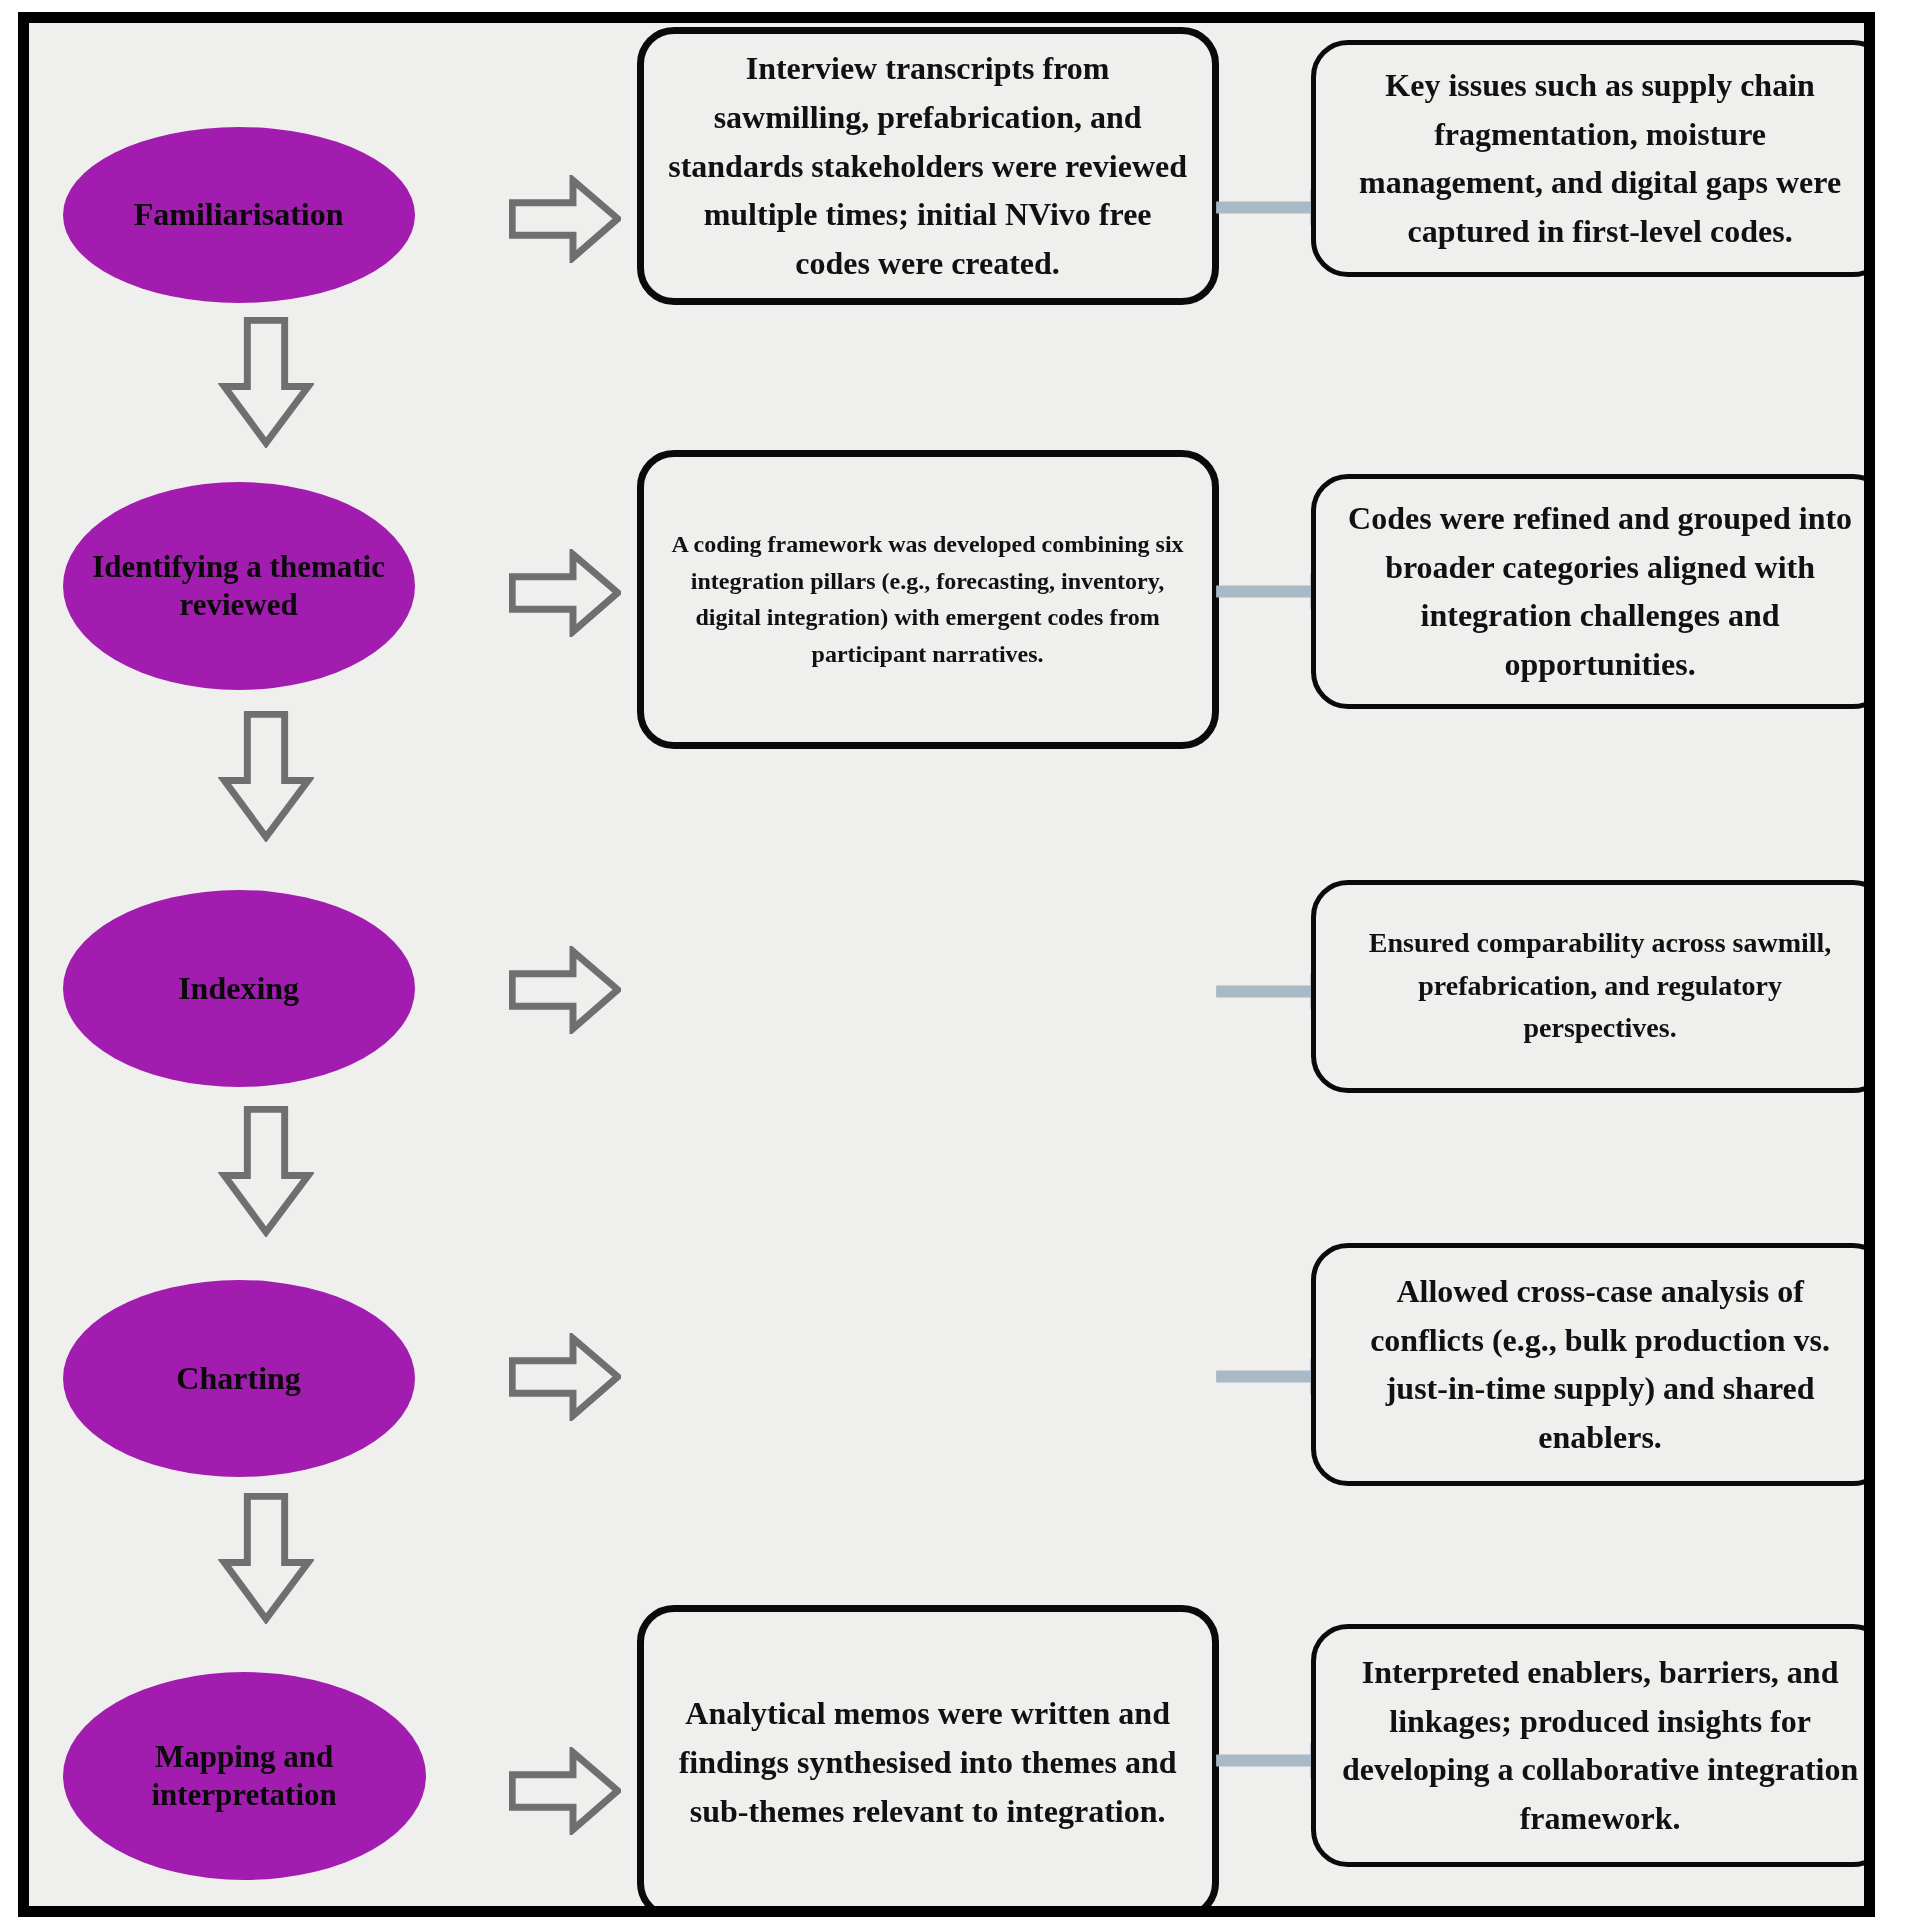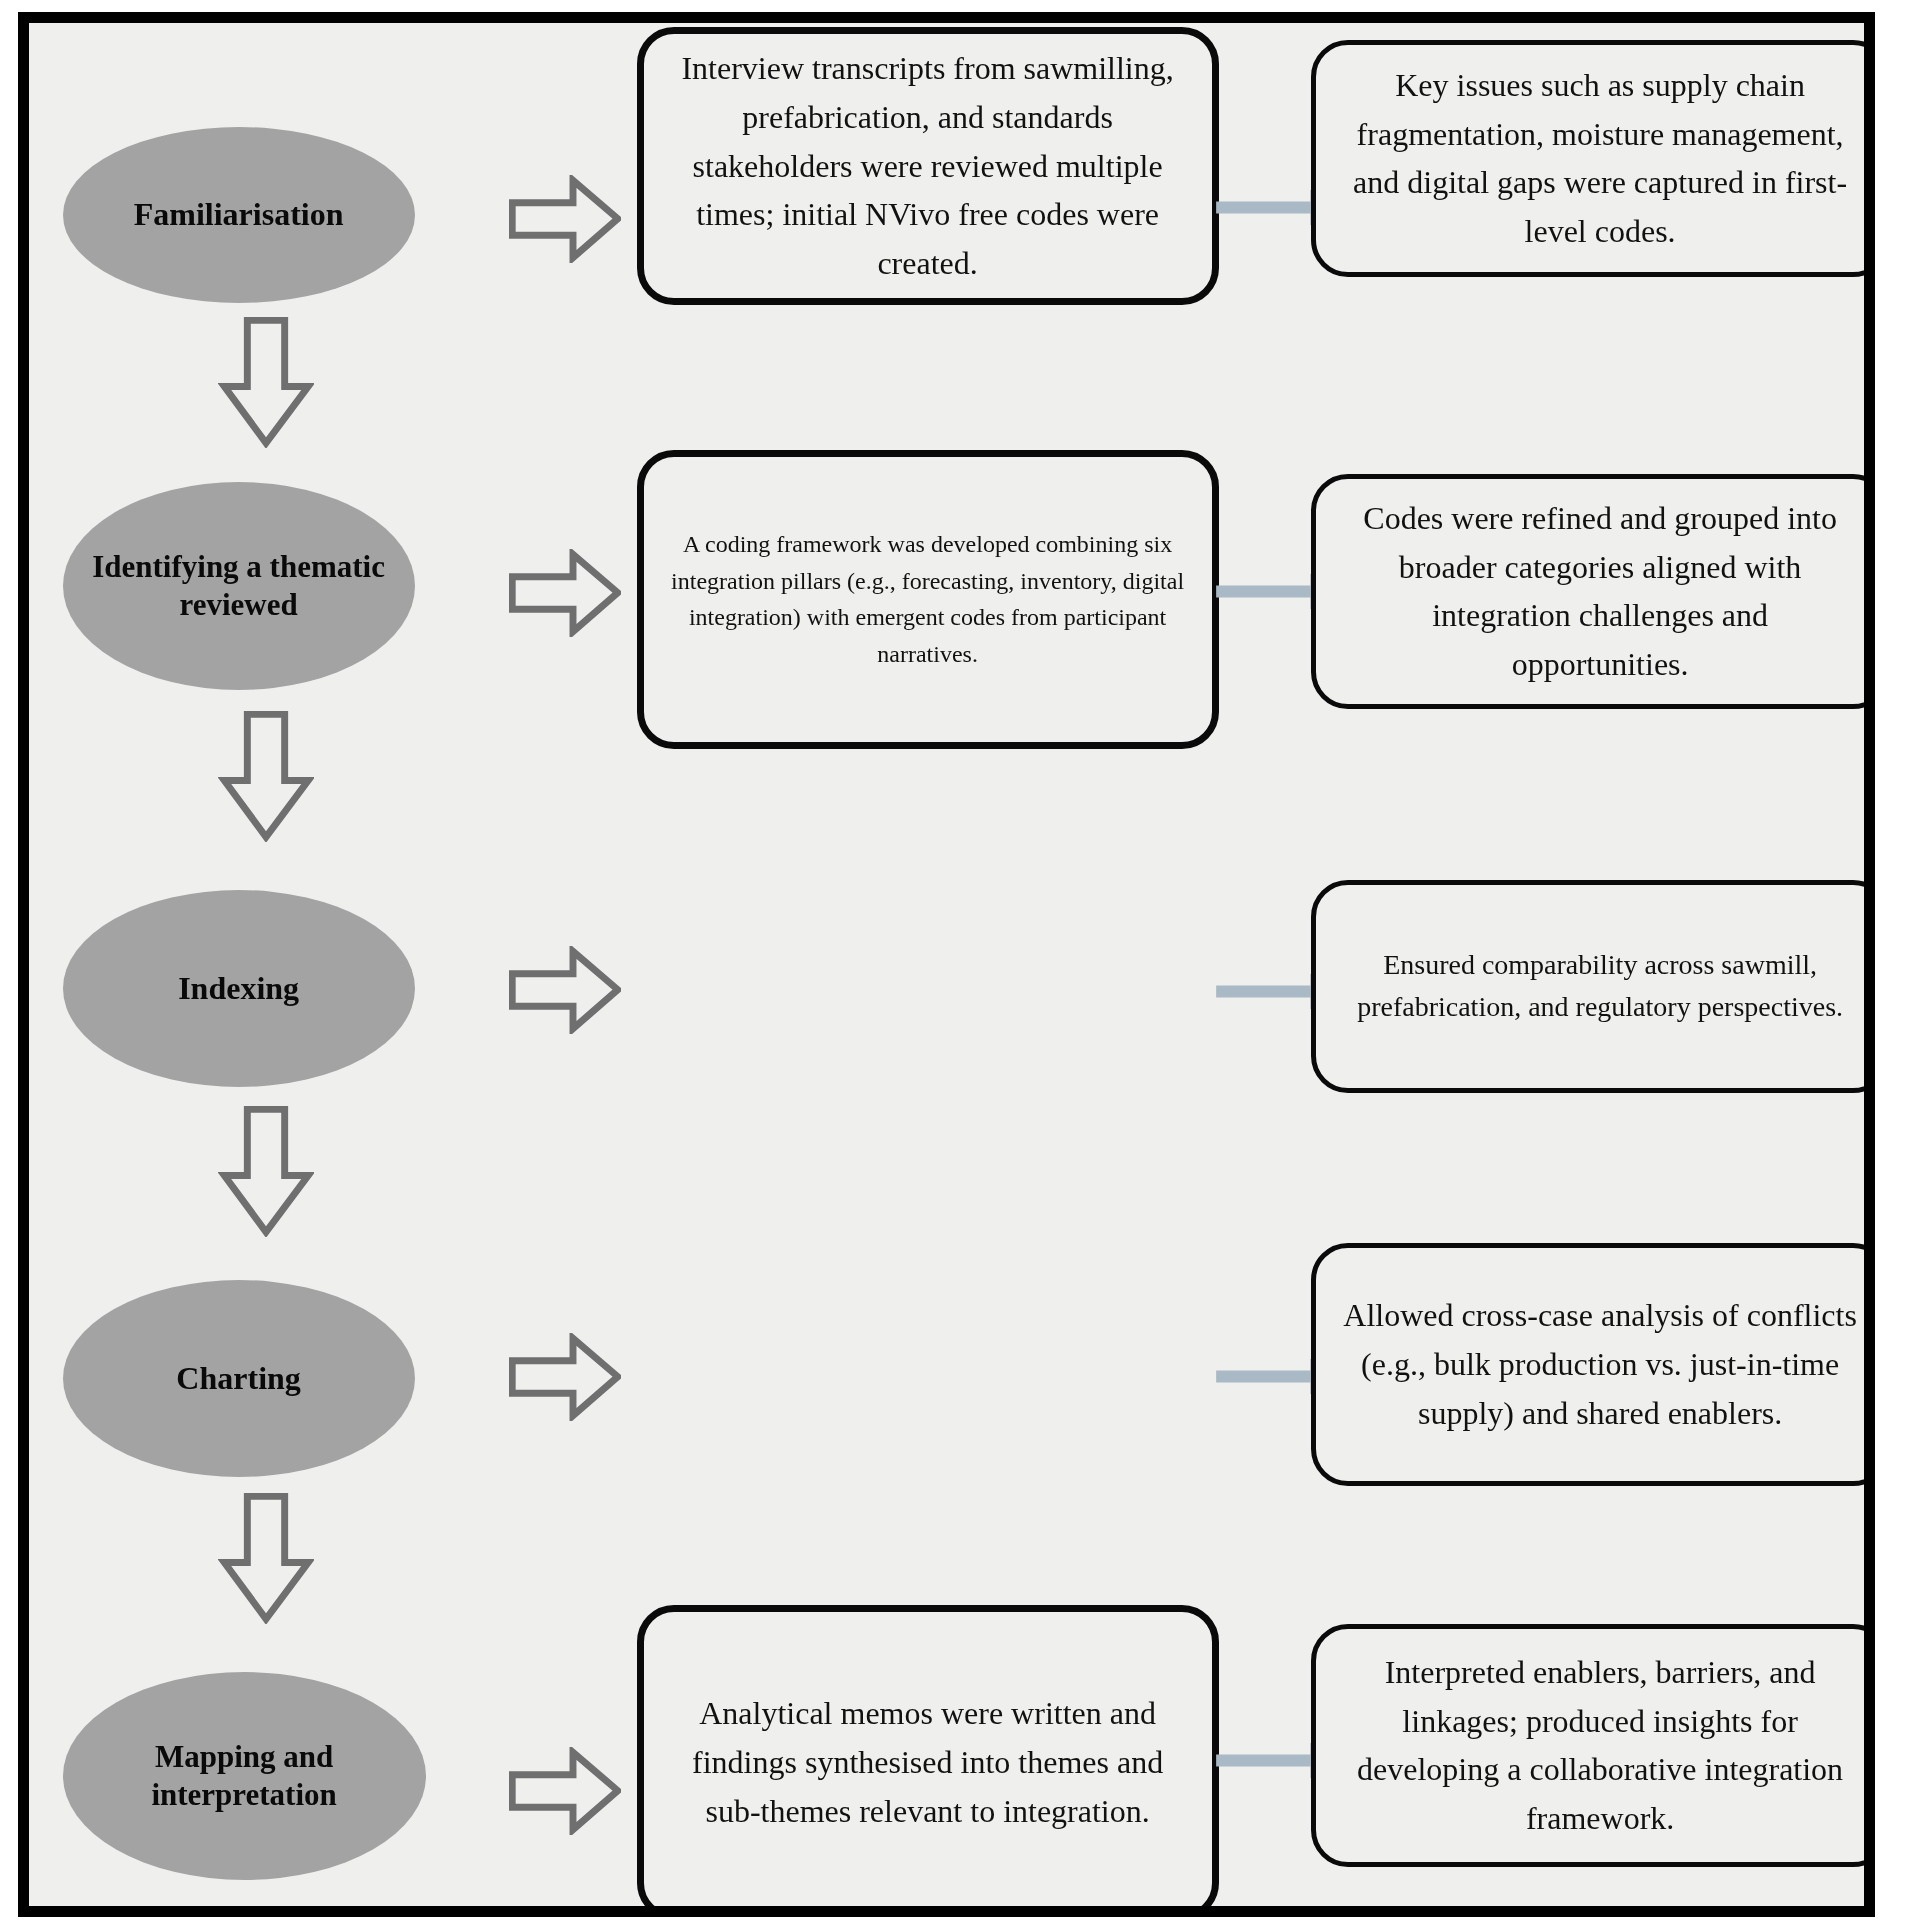--- a/index.html
+++ b/index.html
@@ -22,21 +22,21 @@
     width: 1857px;
     height: 1905px;
     background: #efefed;
     border: 11.7px solid #000000;
     box-sizing: border-box;
     overflow: hidden;
   }
   
   .stage-ellipse {
     position: absolute;
-    background: #a3a3a3;
+    background: #a21caf;
     border-radius: 50%;
     display: flex;
     align-items: center;
     justify-content: center;
     text-align: center;
     font-weight: bold;
     color: #0a0a0a;
     line-height: 1.22;
     padding: 0 21.3px;
     box-sizing: border-box;
@@ -54,21 +54,21 @@
     box-sizing: border-box;
     display: flex;
     align-items: center;
     justify-content: center;
     text-align: center;
     color: #111111;
     line-height: 1.52;
     padding: 14px 24.6px;
   }
   .textbox.mid { border-width: 7px; }
-  .textbox .tlabel { display: block; width: 100%; }
+  .textbox .tlabel { display: block; width: 100%; font-weight: bold; }
 
   
   .block-arrow-right, .block-arrow-down {
     position: absolute;
   }
   .block-arrow-right svg, .block-arrow-down svg { display: block; }
 
   
   .thin-arrow { position: absolute; }
   .thin-arrow svg { display: block; }

